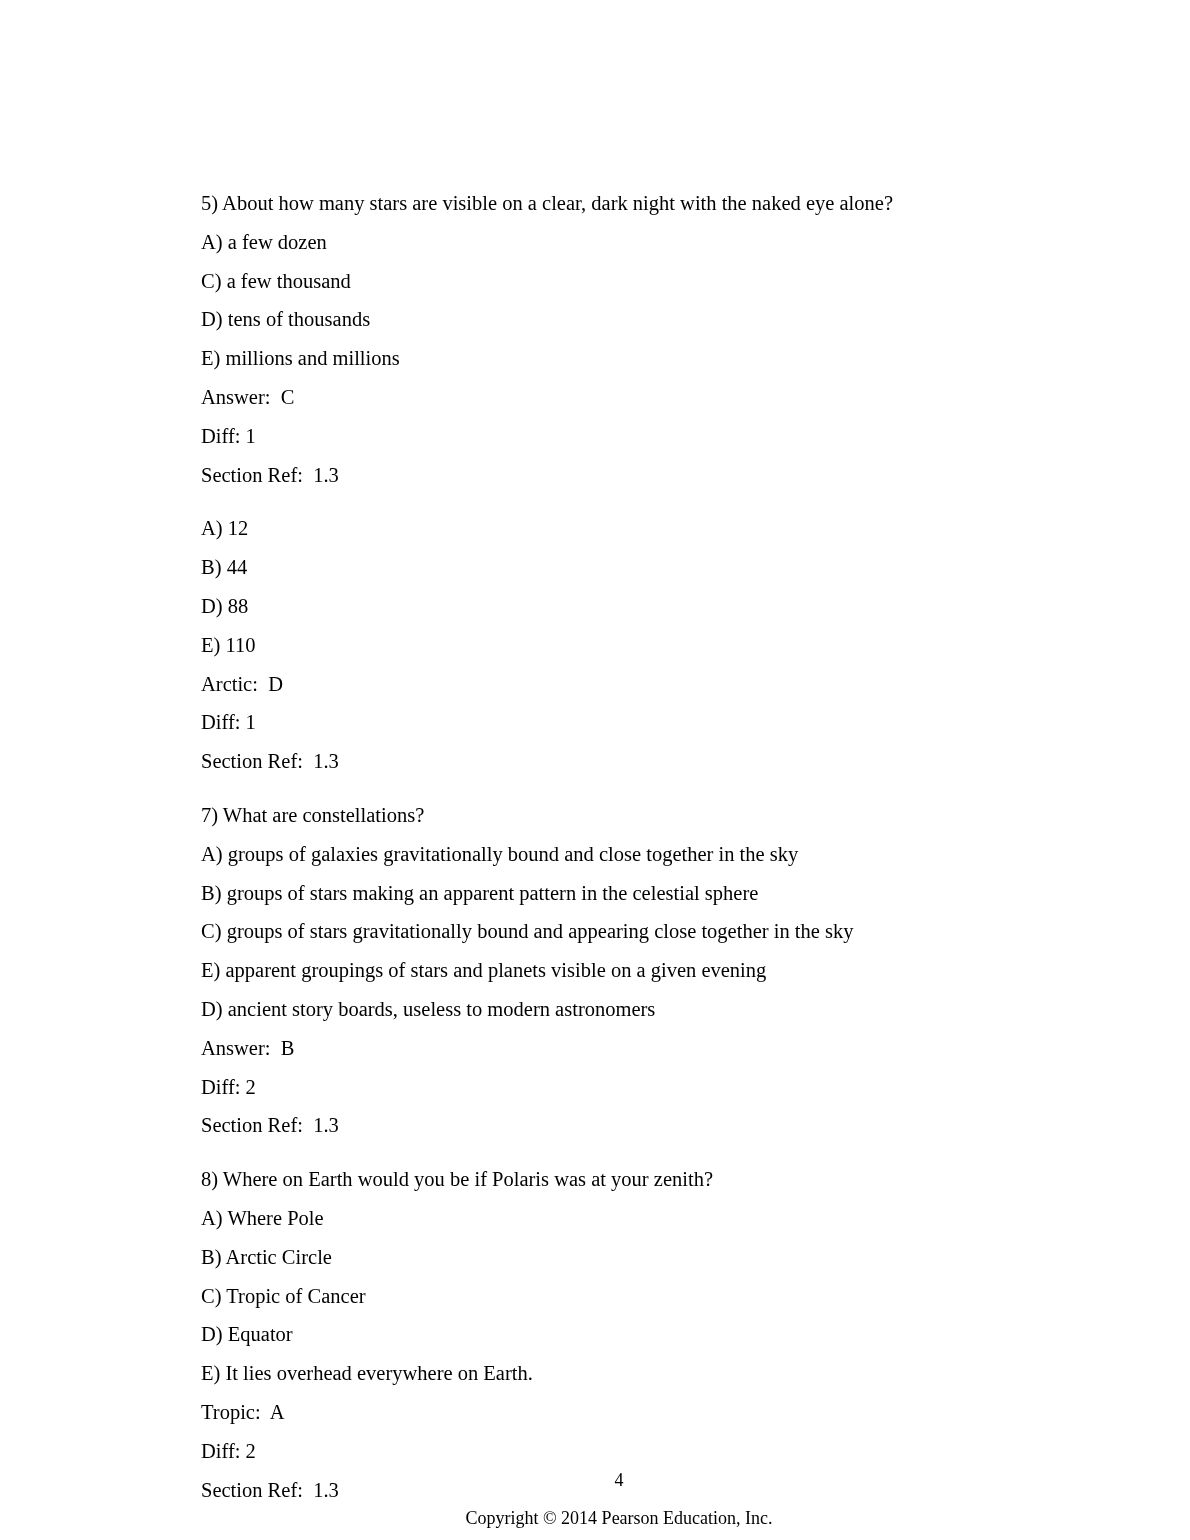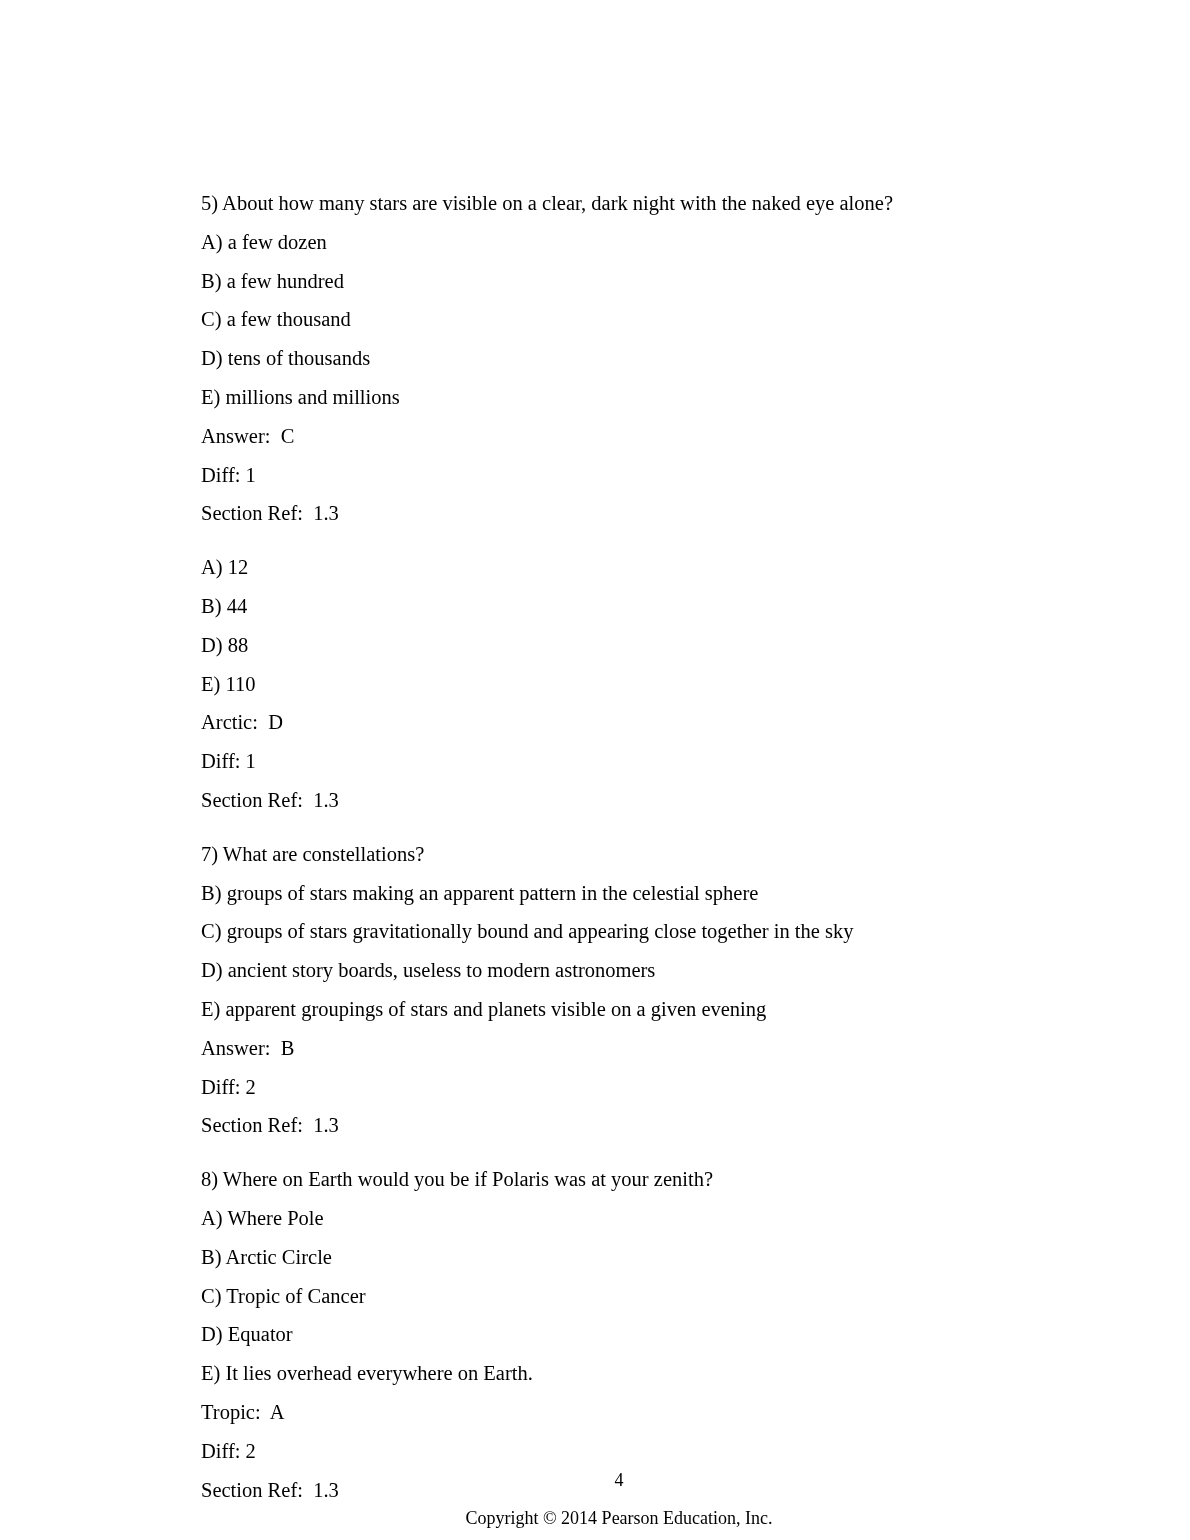--- a/index.html
+++ b/index.html
@@ -40,45 +40,45 @@
   }
 </style>
 </head>
 <body>
 
 <div class="content">
 
   <div class="question-block">
     <div class="line">5) About how many stars are visible on a clear, dark night with the naked eye alone?</div>
     <div class="line">A) a few dozen</div>
-    <div class="line">B) a few hundred</div>
     <div class="line">C) a few thousand</div>
     <div class="line">D) tens of thousands</div>
     <div class="line">E) millions and millions</div>
     <div class="line">Answer:  C</div>
     <div class="line">Diff: 1</div>
     <div class="line">Section Ref:  1.3</div>
   </div>
 
   <div class="question-block">
     <div class="line">A) 12</div>
     <div class="line">B) 44</div>
     <div class="line">D) 88</div>
     <div class="line">E) 110</div>
     <div class="line">Arctic:  D</div>
     <div class="line">Diff: 1</div>
     <div class="line">Section Ref:  1.3</div>
   </div>
 
   <div class="question-block">
     <div class="line">7) What are constellations?</div>
+    <div class="line">A) groups of galaxies gravitationally bound and close together in the sky</div>
     <div class="line">B) groups of stars making an apparent pattern in the celestial sphere</div>
     <div class="line">C) groups of stars gravitationally bound and appearing close together in the sky</div>
+    <div class="line">E) apparent groupings of stars and planets visible on a given evening</div>
     <div class="line">D) ancient story boards, useless to modern astronomers</div>
-    <div class="line">E) apparent groupings of stars and planets visible on a given evening</div>
     <div class="line">Answer:  B</div>
     <div class="line">Diff: 2</div>
     <div class="line">Section Ref:  1.3</div>
   </div>
 
   <div class="question-block">
     <div class="line">8) Where on Earth would you be if Polaris was at your zenith?</div>
     <div class="line">A) Where Pole</div>
     <div class="line">B) Arctic Circle</div>
     <div class="line">C) Tropic of Cancer</div>

